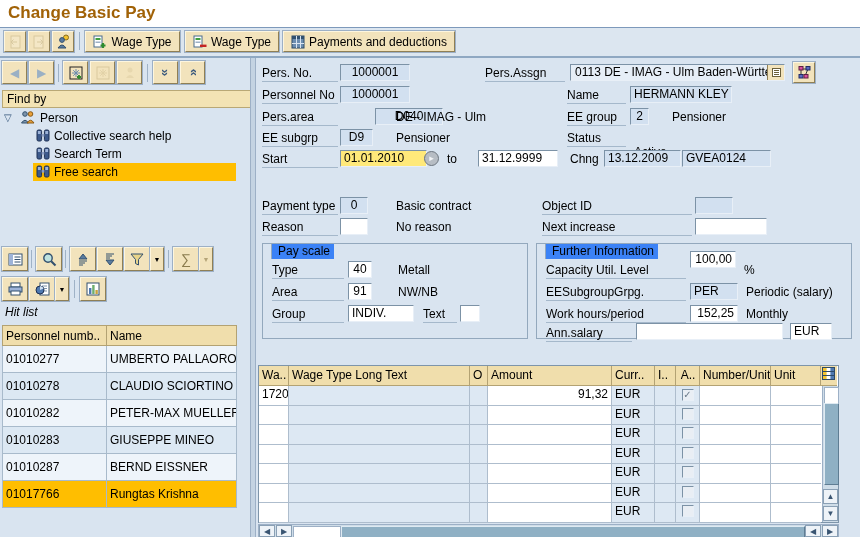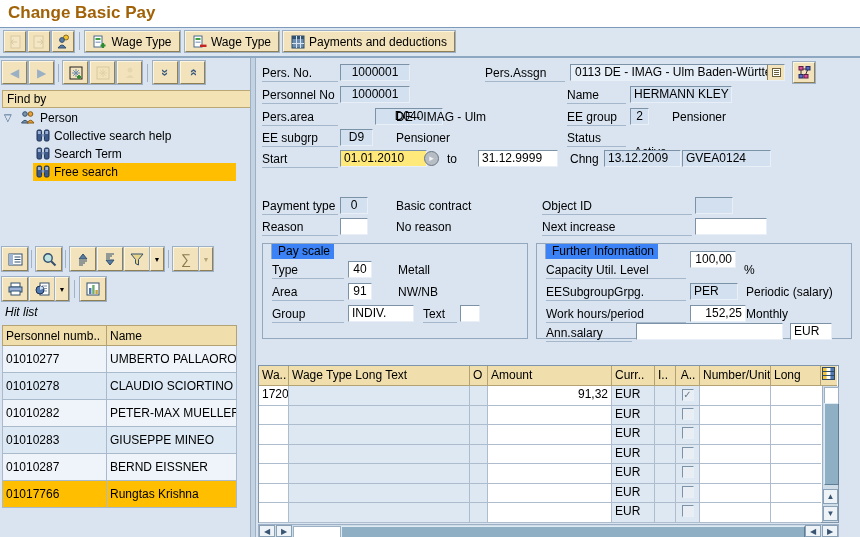--- a/index.html
+++ b/index.html
@@ -417,37 +417,37 @@
   <div class="gbox" style="left:536px;top:243px;width:316px;height:96px;">
     <span class="gcap">Further Information</span>
   </div>
   <span class="lbl" style="left:546px;top:263px;width:140px;">Capacity Util. Level</span>
   <span class="inp rgt" style="left:690px;top:251px;width:46px;">100,00</span>
   <span class="txt" style="left:744px;top:263px;">%</span>
   <span class="lbl" style="left:546px;top:285px;width:140px;">EESubgroupGrpg.</span>
   <span class="disp" style="left:690px;top:283px;width:48px;">PER</span>
   <span class="txt" style="left:746px;top:285px;">Periodic (salary)</span>
   <span class="lbl" style="left:546px;top:307px;width:140px;">Work hours/period</span>
-  <span class="inp rgt" style="left:690px;top:305px;width:56px;">152,25</span>
+  <span class="inp rgt" style="left:690px;top:305px;width:48px;">152,25</span>
   <span class="txt" style="left:746px;top:307px;">Monthly</span>
   <span class="lbl" style="left:546px;top:326px;width:86px;">Ann.salary</span>
   <span class="inp" style="left:636px;top:323px;width:147px;"></span>
   <span class="inp" style="left:790px;top:323px;width:42px;">EUR</span>
 
   <div class="wtable">
     <div class="whead">
       <div class="hc c-wa">Wa..</div>
       <div class="hc c-lt">Wage Type Long Text</div>
       <div class="hc c-o">O</div>
       <div class="hc c-amt" style="text-align:left;">Amount</div>
       <div class="hc c-cur">Curr..</div>
       <div class="hc c-i">I..</div>
       <div class="hc c-a">A..</div>
       <div class="hc c-nu">Number/Unit</div>
-      <div class="hc c-un">Long</div>
+      <div class="hc c-un">Unit</div>
       <div class="hc" style="width:16px;border-right:none;padding:1px;">
         <svg width="13" height="13" viewBox="0 0 13 13">
             <rect x="0.5" y="0.5" width="12" height="12" fill="#fff" stroke="#2d4a66"></rect>
             <rect x="1" y="1" width="3.6" height="11" fill="#f4c430"></rect>
             <rect x="8.4" y="1" width="3.6" height="11" fill="#4f79b0"></rect>
             <path d="M0.5 4.5 h12 M0.5 8.5 h12" stroke="#2d4a66"></path>
           </svg>
       </div>
     </div>
 

